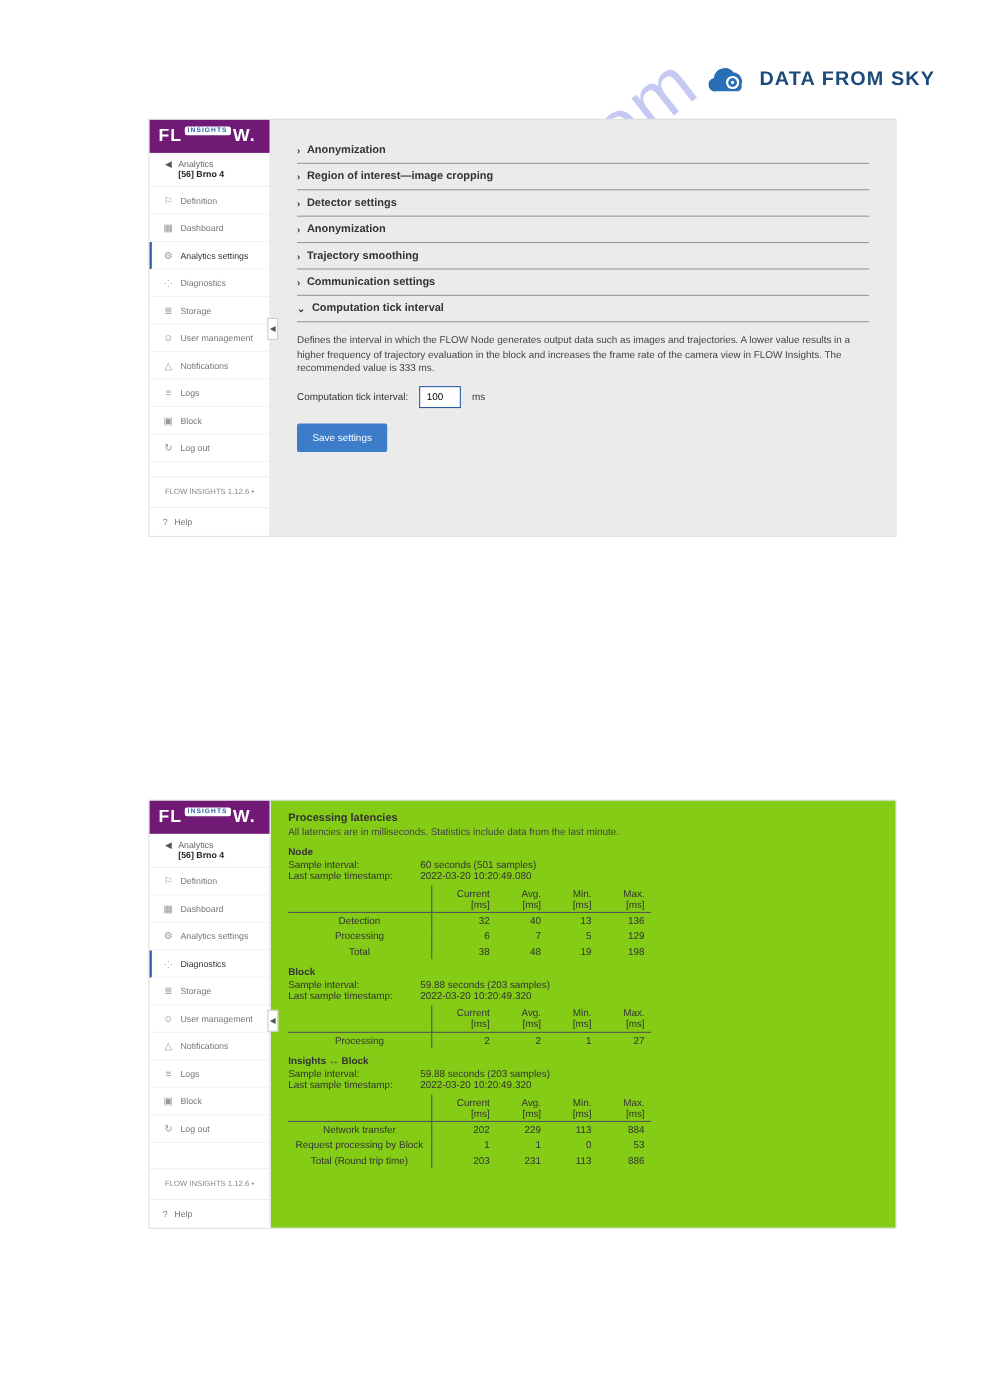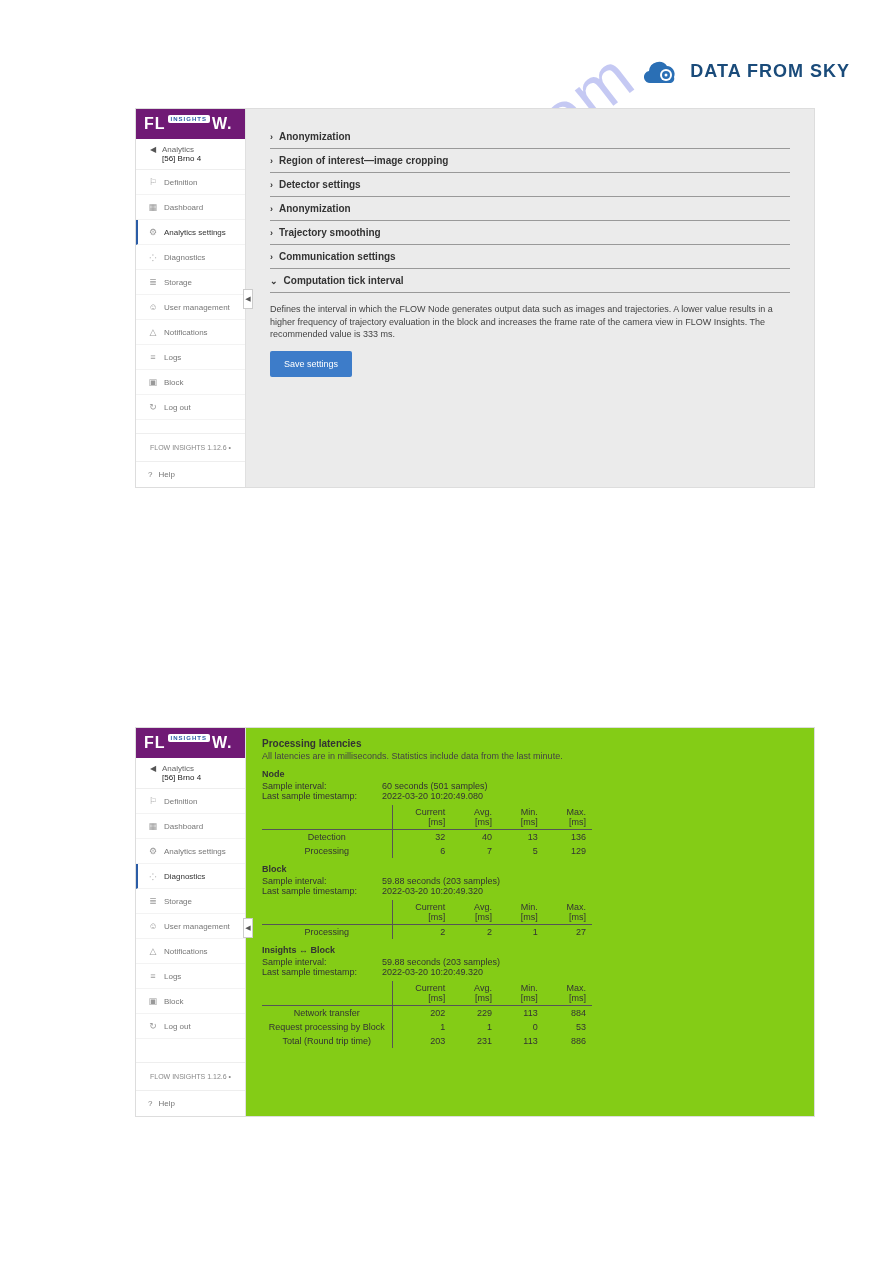--- a/index.html
+++ b/index.html
@@ -65,21 +65,21 @@
     font-weight:700;
   }
   .crumb {
     padding: 6px 8px 6px 26px;
     font-size: 8px;
     color: #666;
     border-bottom: 1px solid #eee;
     position: relative;
   }
   .crumb .back { position:absolute; left:14px; top:6px; font-size:8px; color:#555;}
-  .crumb .sub { font-weight:400; color:#222; font-size:8px; }
+  .crumb .sub { font-weight:700; color:#222; font-size:8px; }
   .nav-item {
     display: flex;
     align-items: center;
     gap: 6px;
     padding: 7px 8px 7px 12px;
     font-size: 8px;
     color: #777;
     border-bottom: 1px solid #f3f3f3;
     cursor: pointer;
   }
@@ -317,20 +317,25 @@
         <div class="acc-row">
           <span class="chev">›</span>
           <span>Communication settings</span>
         </div>
         <div class="acc-row">
           <span class="chev">⌄</span>
           <span>Computation tick interval</span>
         </div>
       </div>
     <div class="desc">Defines the interval in which the FLOW Node generates output data such as images and trajectories. A lower value results in a higher frequency of trajectory evaluation in the block and increases the frame rate of the camera view in FLOW Insights. The recommended value is 333 ms.</div>
+    <div class="field-row">
+      <span>Computation tick interval:</span>
+      <input type="text" value="100" style="">
+      <span>ms</span>
+    </div>
     <button class="save-btn">Save settings</button>
   </div>
 </div>
 
 <div class="app-window win2">
   <div class="sidebar">
     <div class="logo-bar">
       <span>FL</span>
       <span class="logo-badge">INSIGHTS</span>
       <span>W.</span>
@@ -420,20 +425,27 @@
             <td>13</td>
             <td>136</td>
           </tr>
           <tr>
             <td>Processing</td>
             <td>6</td>
             <td>7</td>
             <td>5</td>
             <td>129</td>
           </tr>
+          <tr>
+            <td>Total</td>
+            <td>38</td>
+            <td>48</td>
+            <td>19</td>
+            <td>198</td>
+          </tr>
         </tbody>
       </table>
 
     <div class="subhead">Block</div>
     <div class="kv">
         <span class="k">Sample interval:</span>
         <span>59.88 seconds (203 samples)</span>
       </div>
     <div class="kv">
         <span class="k">Last sample timestamp:</span>

